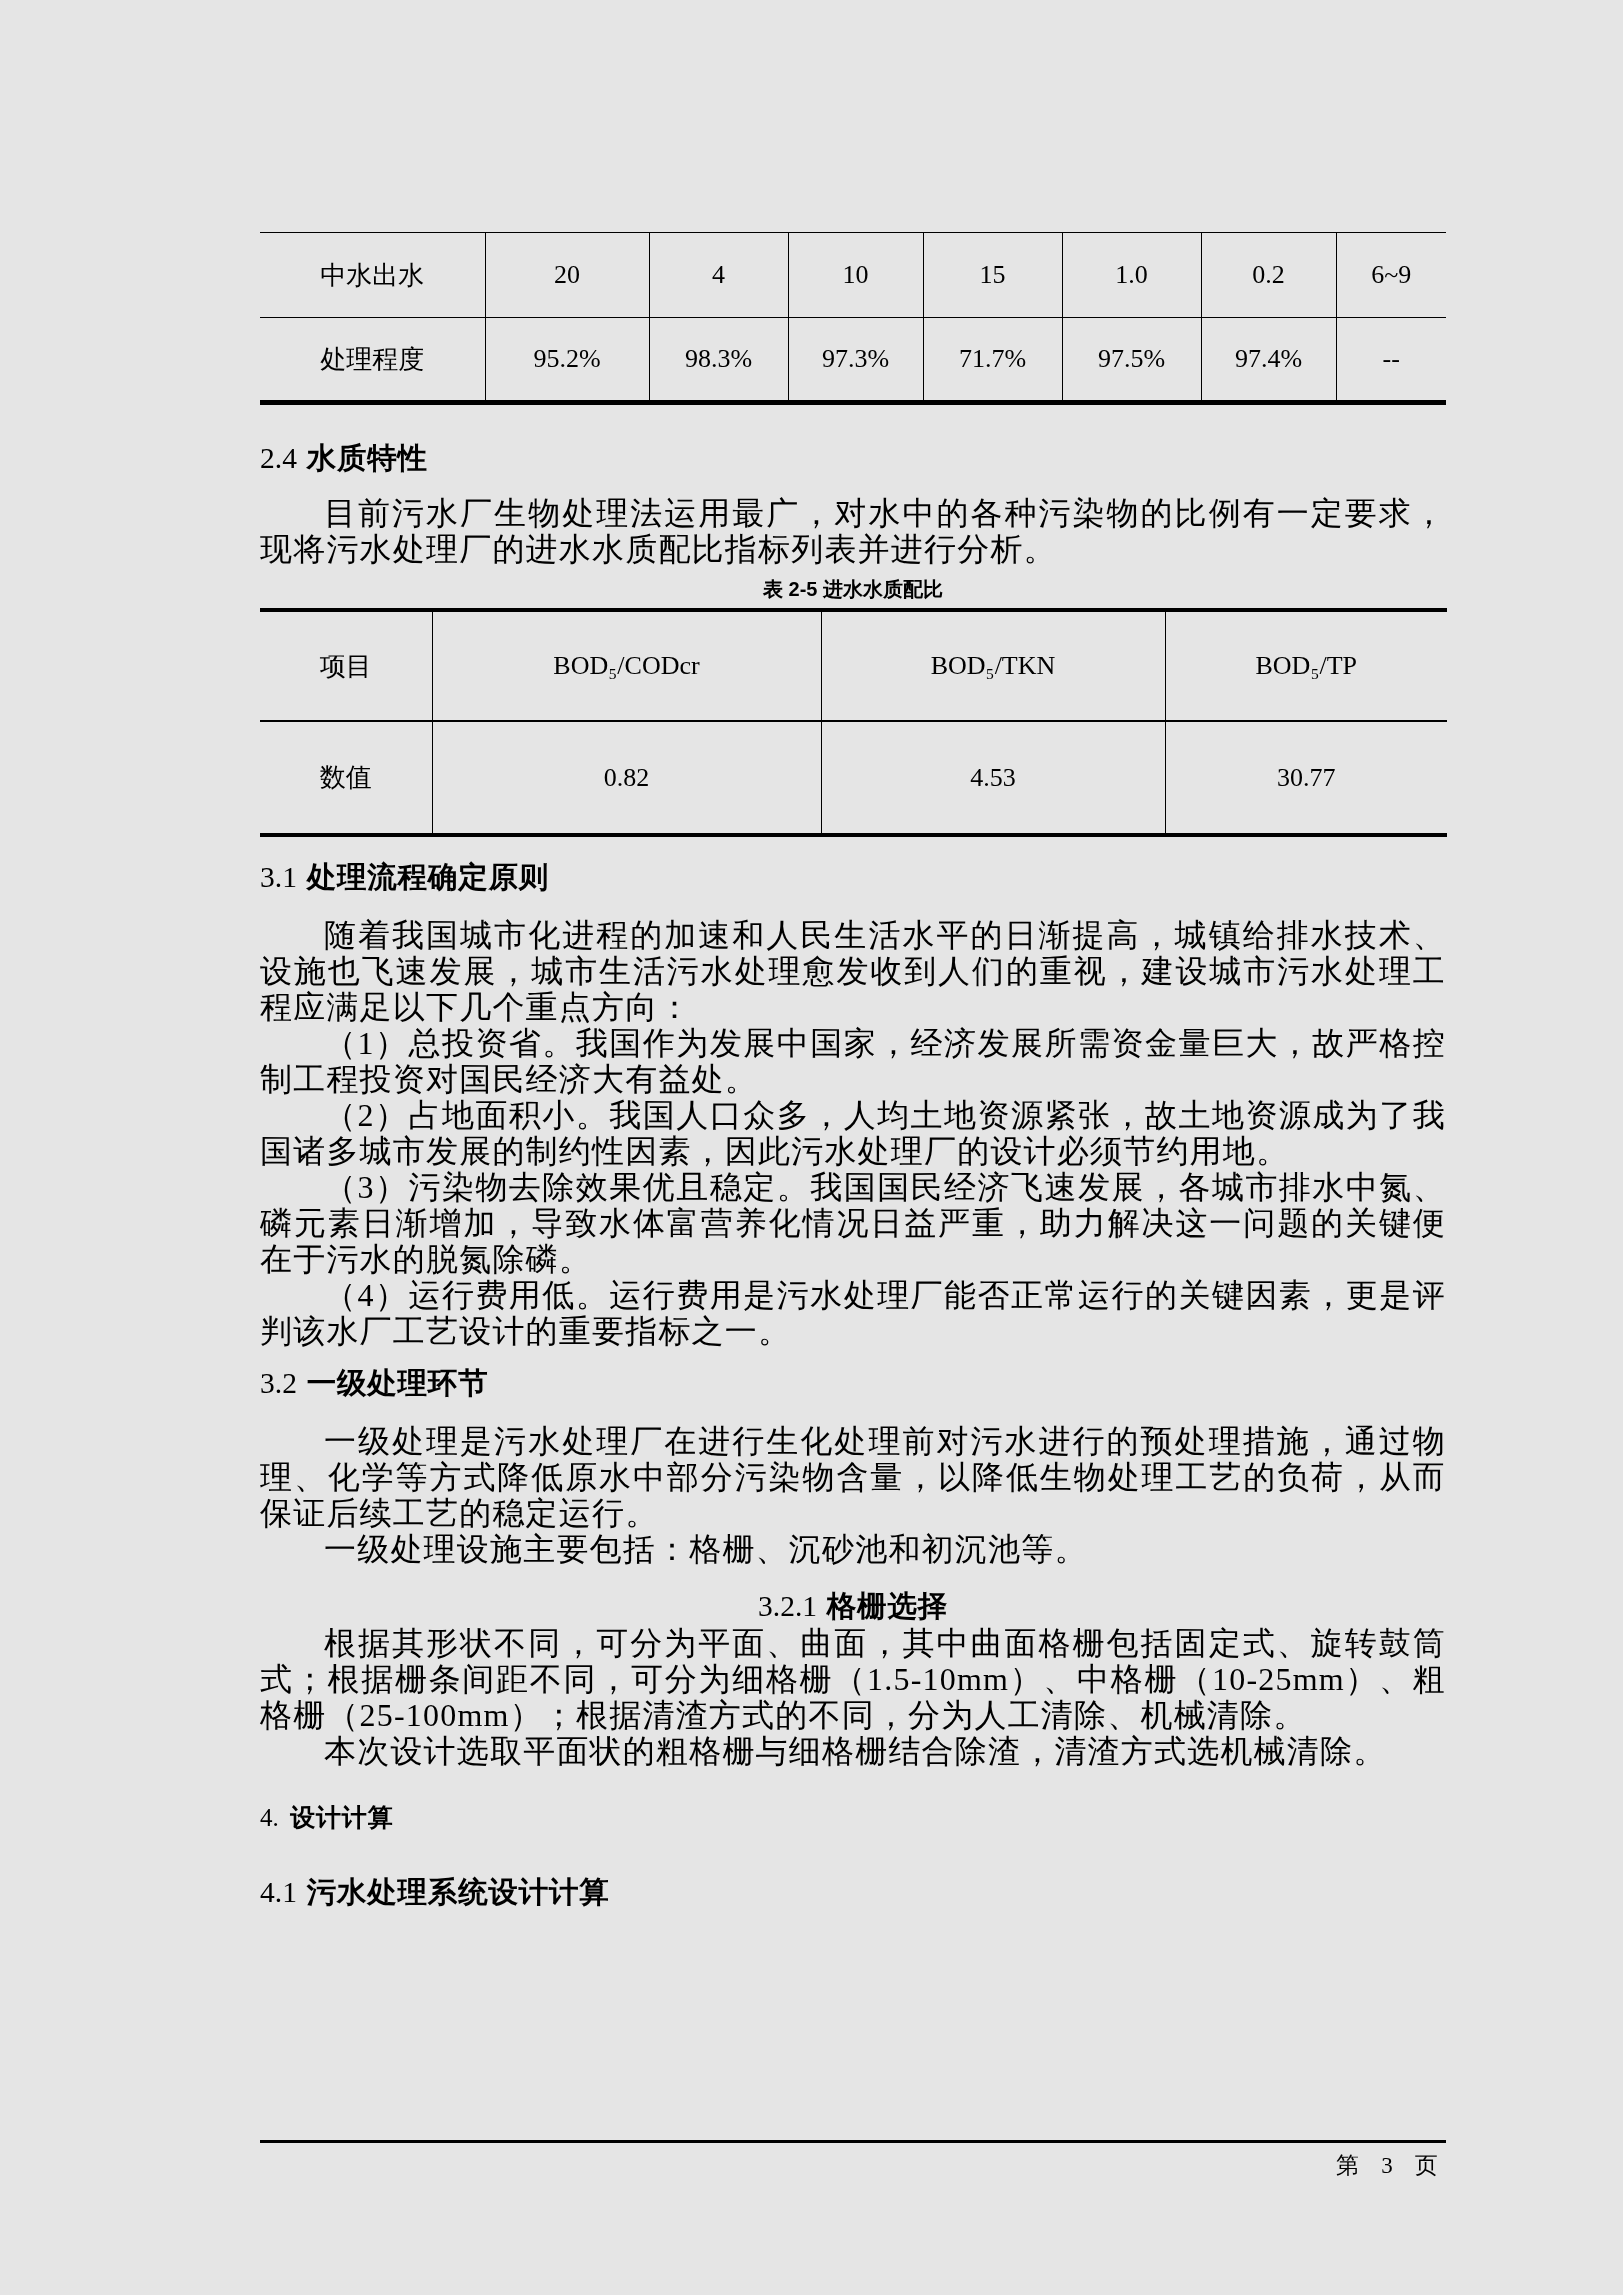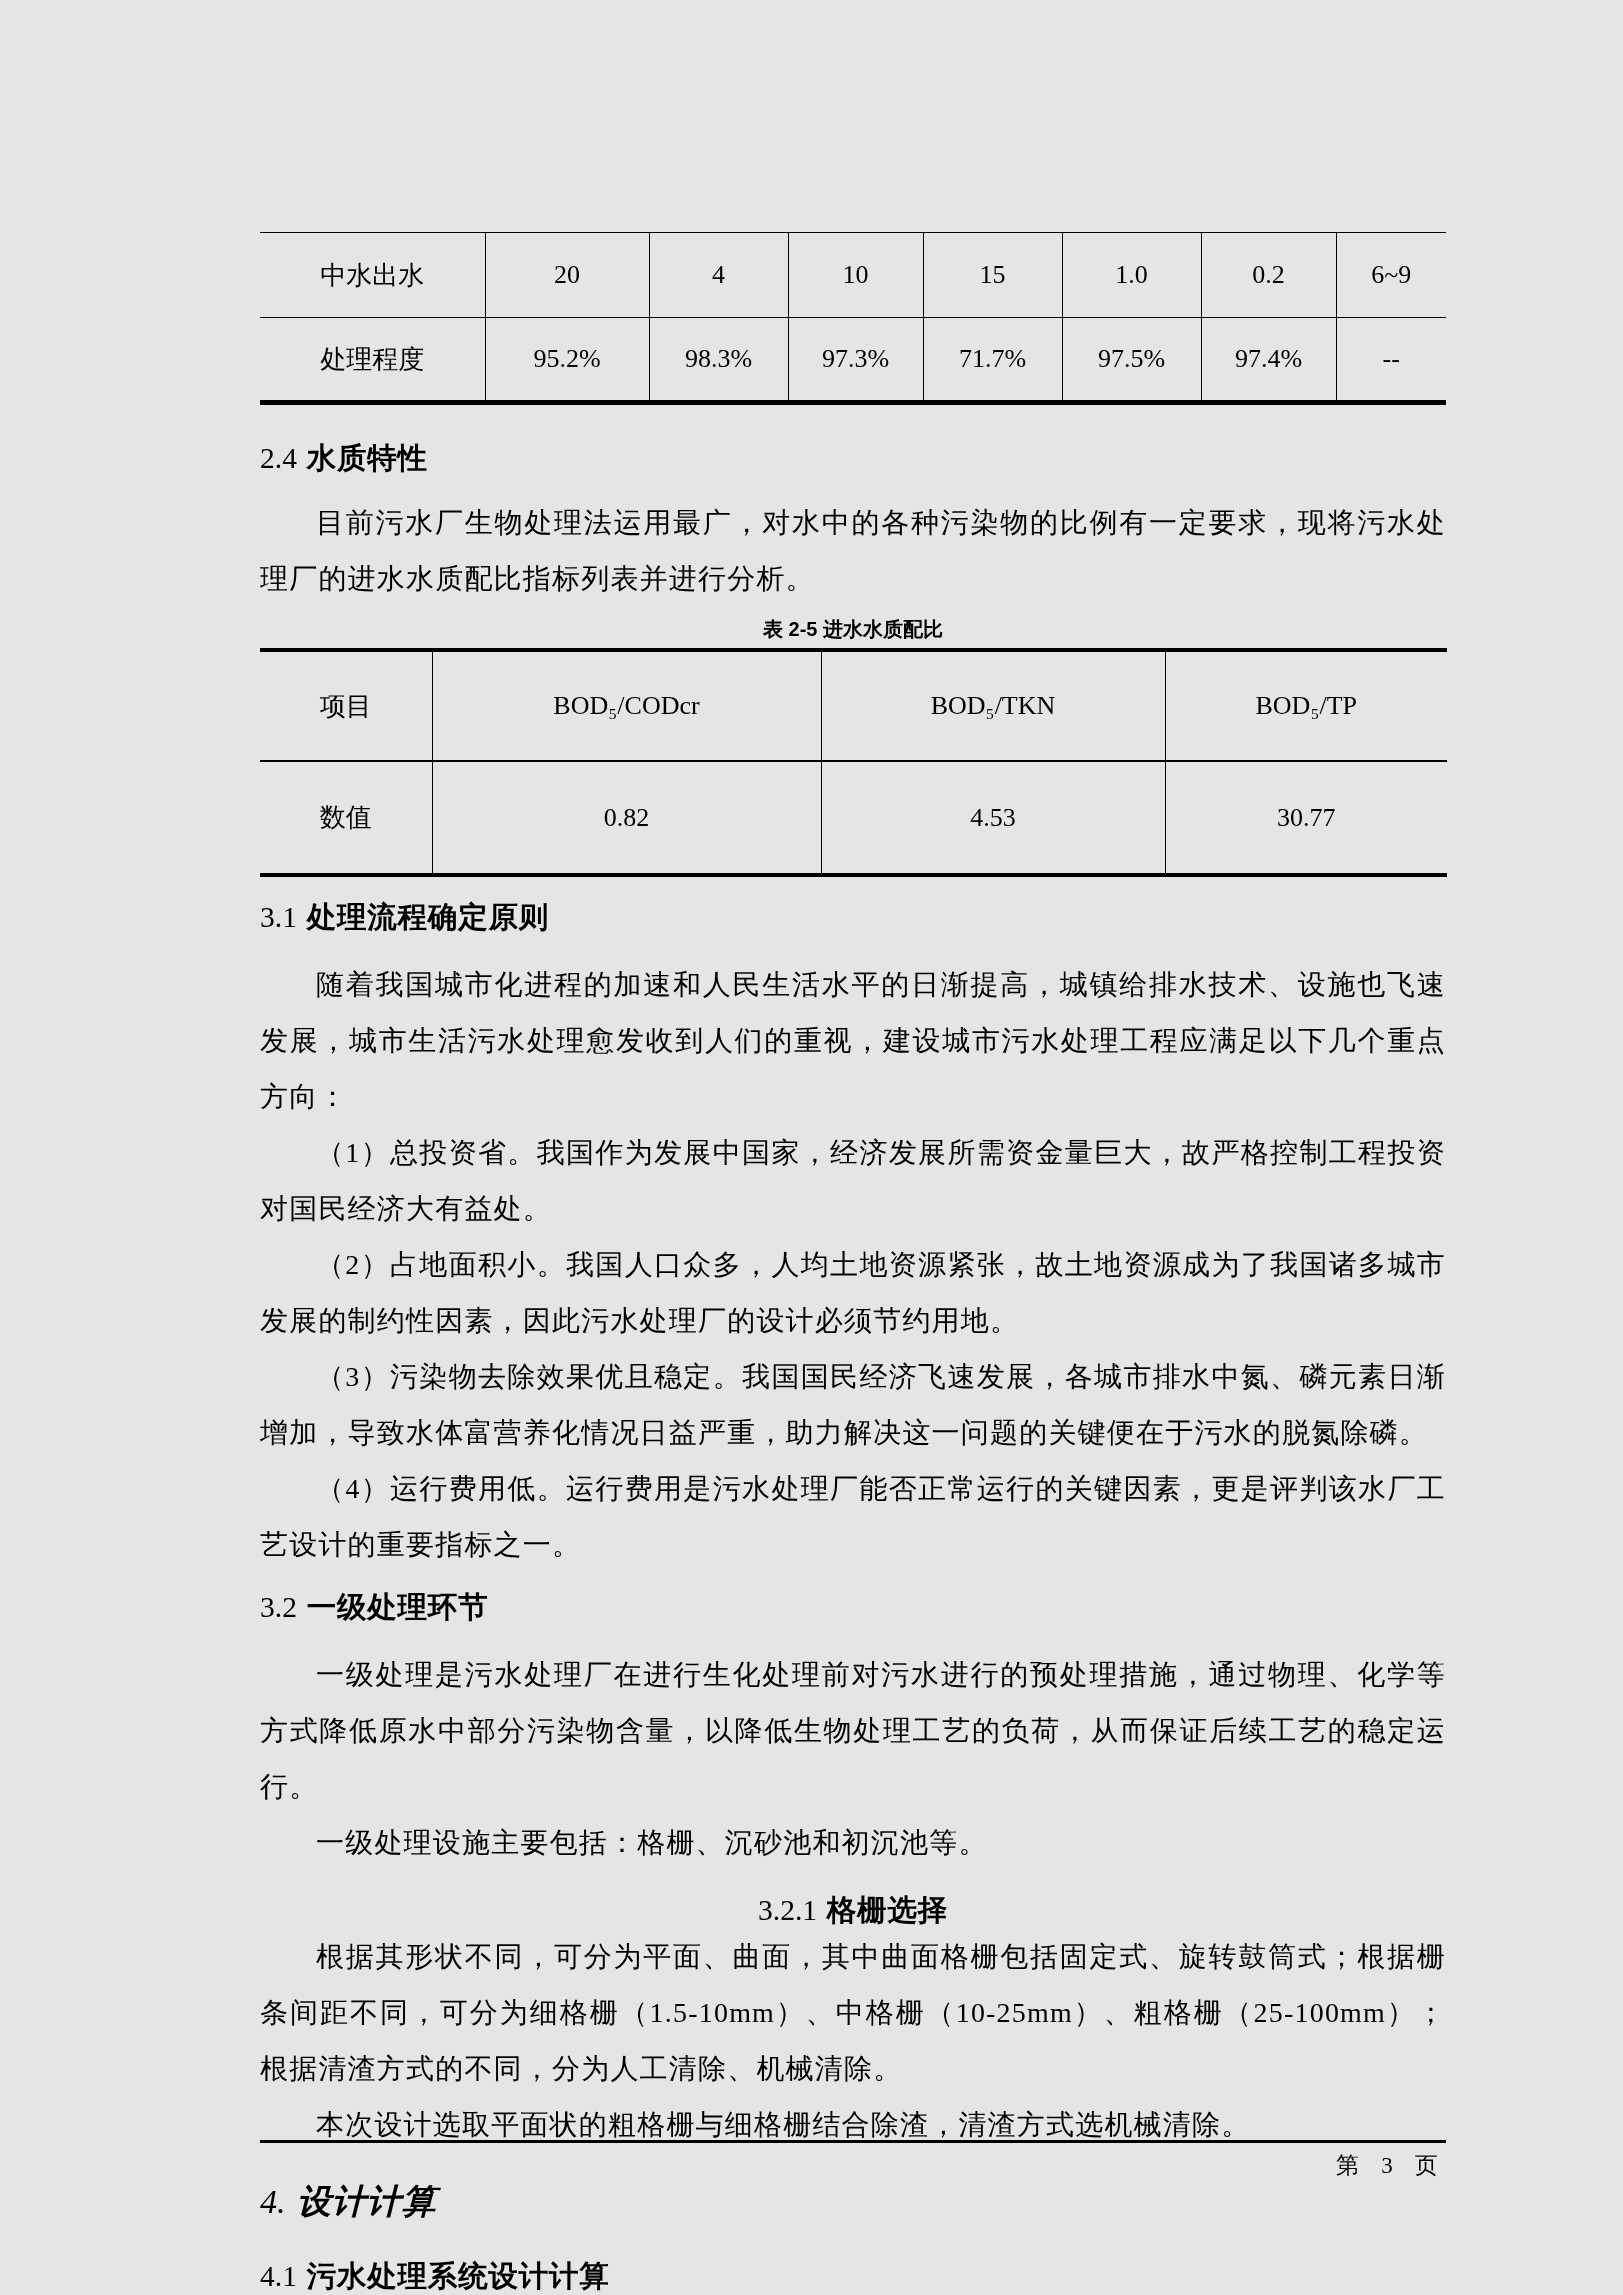--- a/index.html
+++ b/index.html
@@ -52,26 +52,26 @@
   .h-sec .num {
     font-family: "Liberation Serif", "DejaVu Serif", serif;
     font-weight: normal;
     margin-right: 9.8px;
   }
   .h-sec .ttl {
     font-family: "Liberation Sans", "DejaVu Sans", sans-serif;
     font-weight: bold;
     letter-spacing: 0.8px;
   }
-  .h-big { font-size: 34px; line-height: 44px; font-style: italic; }
+  .h-big { font-size: 25px; line-height: 44px; }
   .h-big .num { margin-right: 11.5px; }
 
   .body-p {
-    font-size: 28px;
-    line-height: 56px;
+    font-size: 32px;
+    line-height: 36px;
     text-align: justify;
     text-indent: 2em;
     letter-spacing: 1.2px;
     word-break: break-all;
   }
   .caption {
     text-align: center;
     font-family: "Liberation Sans", "DejaVu Sans", sans-serif;
     font-weight: bold;
     font-size: 20px;

